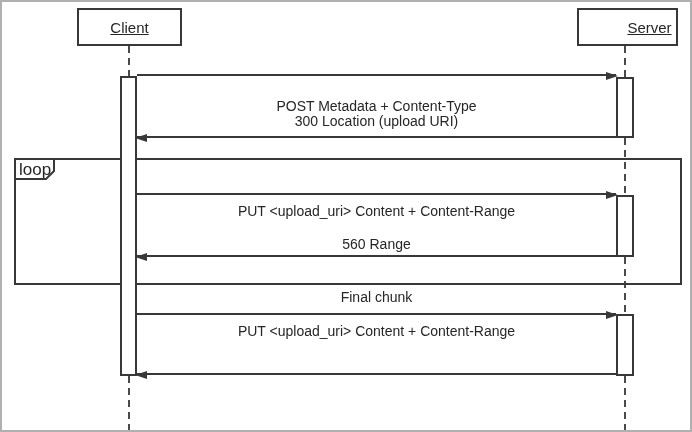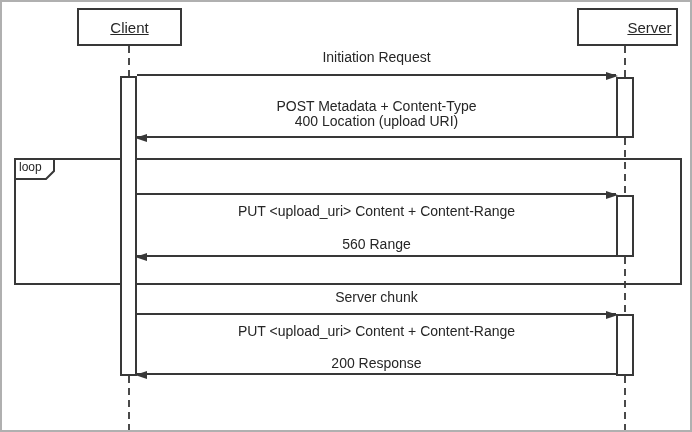--- a/index.html
+++ b/index.html
@@ -40,21 +40,21 @@
   .act-s2{left:614px;top:193px;width:18px;height:62px;}
   .act-s3{left:614px;top:312px;width:18px;height:62px;}
   
   .fragment{
     position:absolute;left:12px;top:156px;width:668px;height:127px;
     box-sizing:border-box;border:2px solid #383838;background:transparent;z-index:3;
   }
   .frag-label{position:absolute;left:12px;top:156px;width:42px;height:23px;z-index:5;}
   .frag-label svg{position:absolute;left:0;top:0;}
   .frag-label span{
-    position:absolute;left:5px;top:2px;font-size:12px;color:#262626;
+    position:absolute;left:5px;top:2px;font-size:17px;color:#262626;
   }
   
   .arrow{
     position:absolute;left:135px;width:479px;height:0;
     border-top:2px solid #383838;z-index:4;
   }
   .arrow.request::after{
     content:"";position:absolute;right:-2px;top:-4px;width:0;height:0;
     border-top:4px solid transparent;border-bottom:4px solid transparent;
     border-left:12px solid #383838;
@@ -102,30 +102,28 @@
   <div class="activation act-s2"></div>
   <div class="activation act-s3"></div>
 
   <div class="frag-label">
     <svg width="42" height="23">
       <polygon points="1,1 40,1 40,13 32,21 1,21" fill="#ffffff" stroke="#383838" stroke-width="2"></polygon>
     </svg>
     <span>loop</span>
   </div>
 
-  <div class="mlabel t-sec0">Initiation Request</div>
   <div class="arrow request a-req1"></div>
   <div class="mlabel t-msg0">POST Metadata + Content-Type</div>
-  <div class="mlabel t-msg1">400 Location (upload URI)</div>
+  <div class="mlabel t-msg1">300 Location (upload URI)</div>
   <div class="arrow response a-resp1"></div>
 
   <div class="arrow request a-req2"></div>
   <div class="mlabel t-msg2">PUT &lt;upload_uri&gt; Content + Content-Range</div>
   <div class="mlabel t-msg3">560 Range</div>
   <div class="arrow response a-resp2"></div>
 
-  <div class="mlabel t-sec2">Server chunk</div>
+  <div class="mlabel t-sec2">Final chunk</div>
   <div class="arrow request a-req3"></div>
   <div class="mlabel t-msg4">PUT &lt;upload_uri&gt; Content + Content-Range</div>
-  <div class="mlabel t-msg5">200 Response</div>
   <div class="arrow response a-resp3"></div>
 
 </div>
 
 </body></html>

